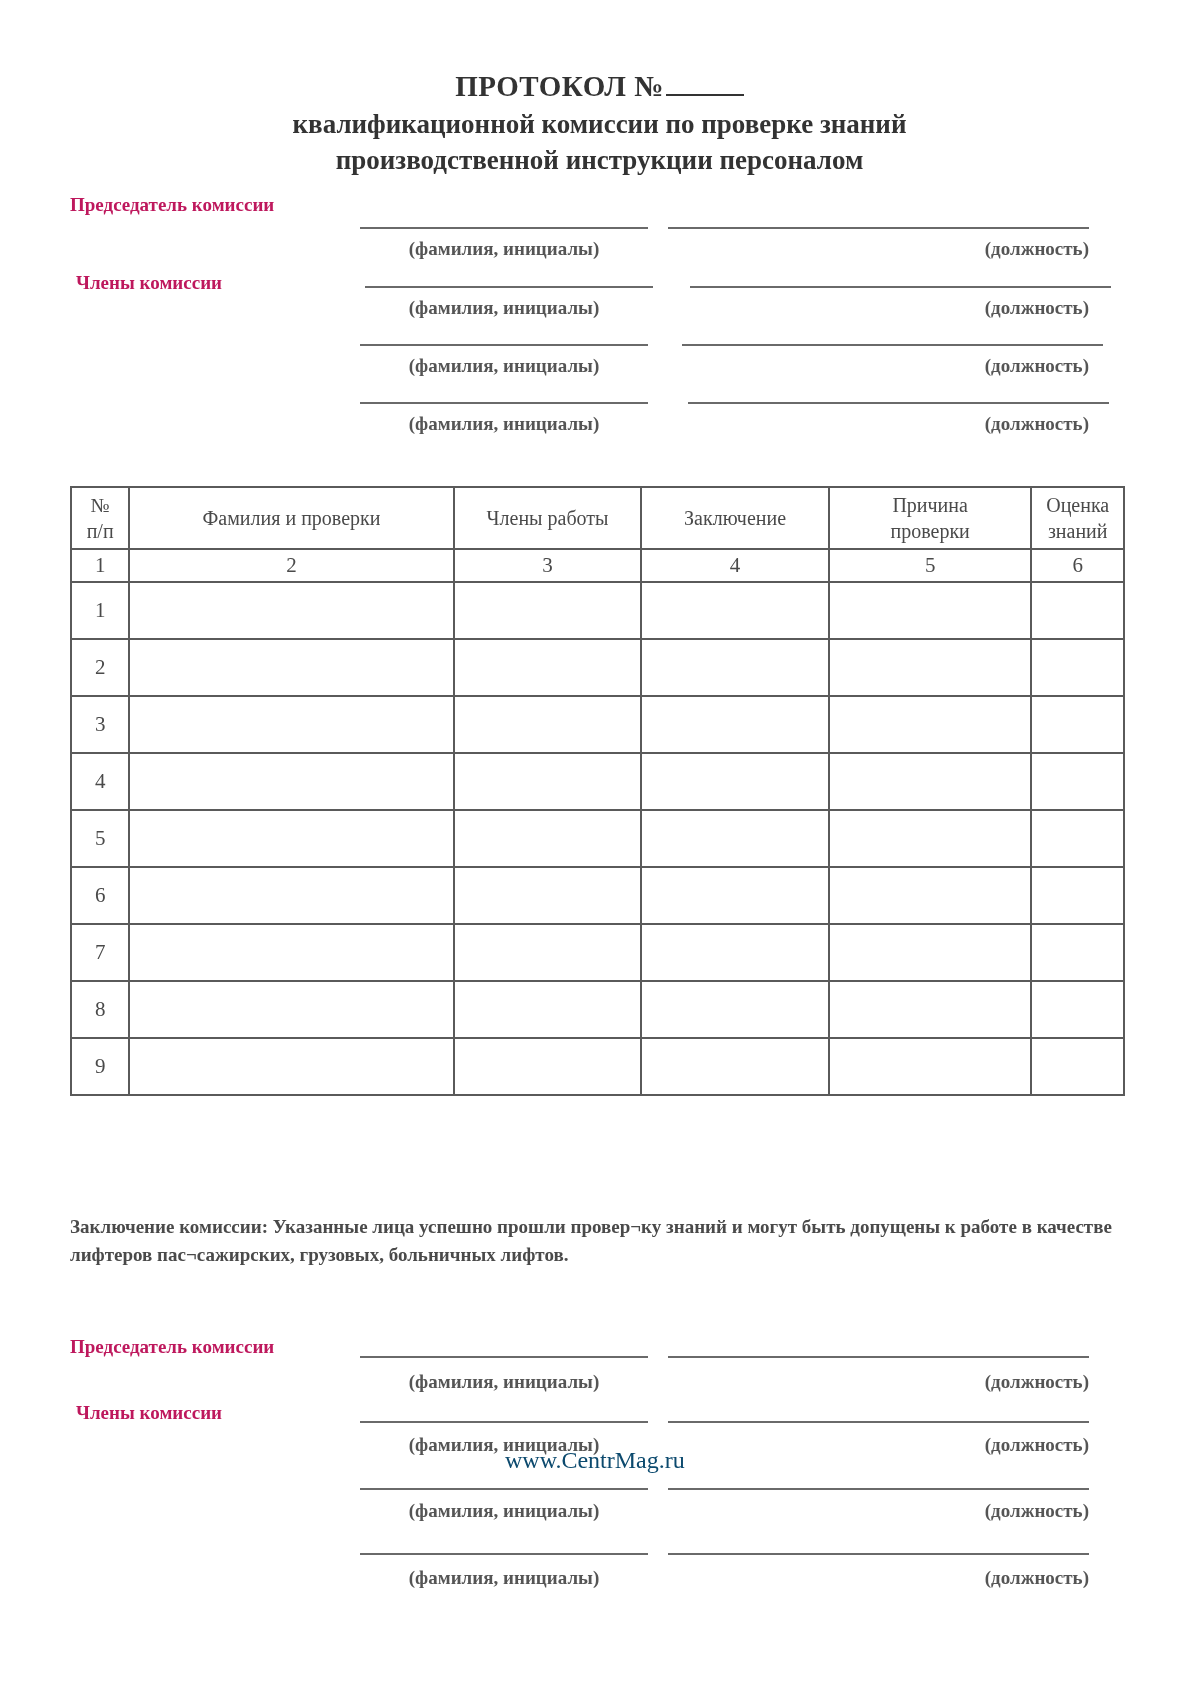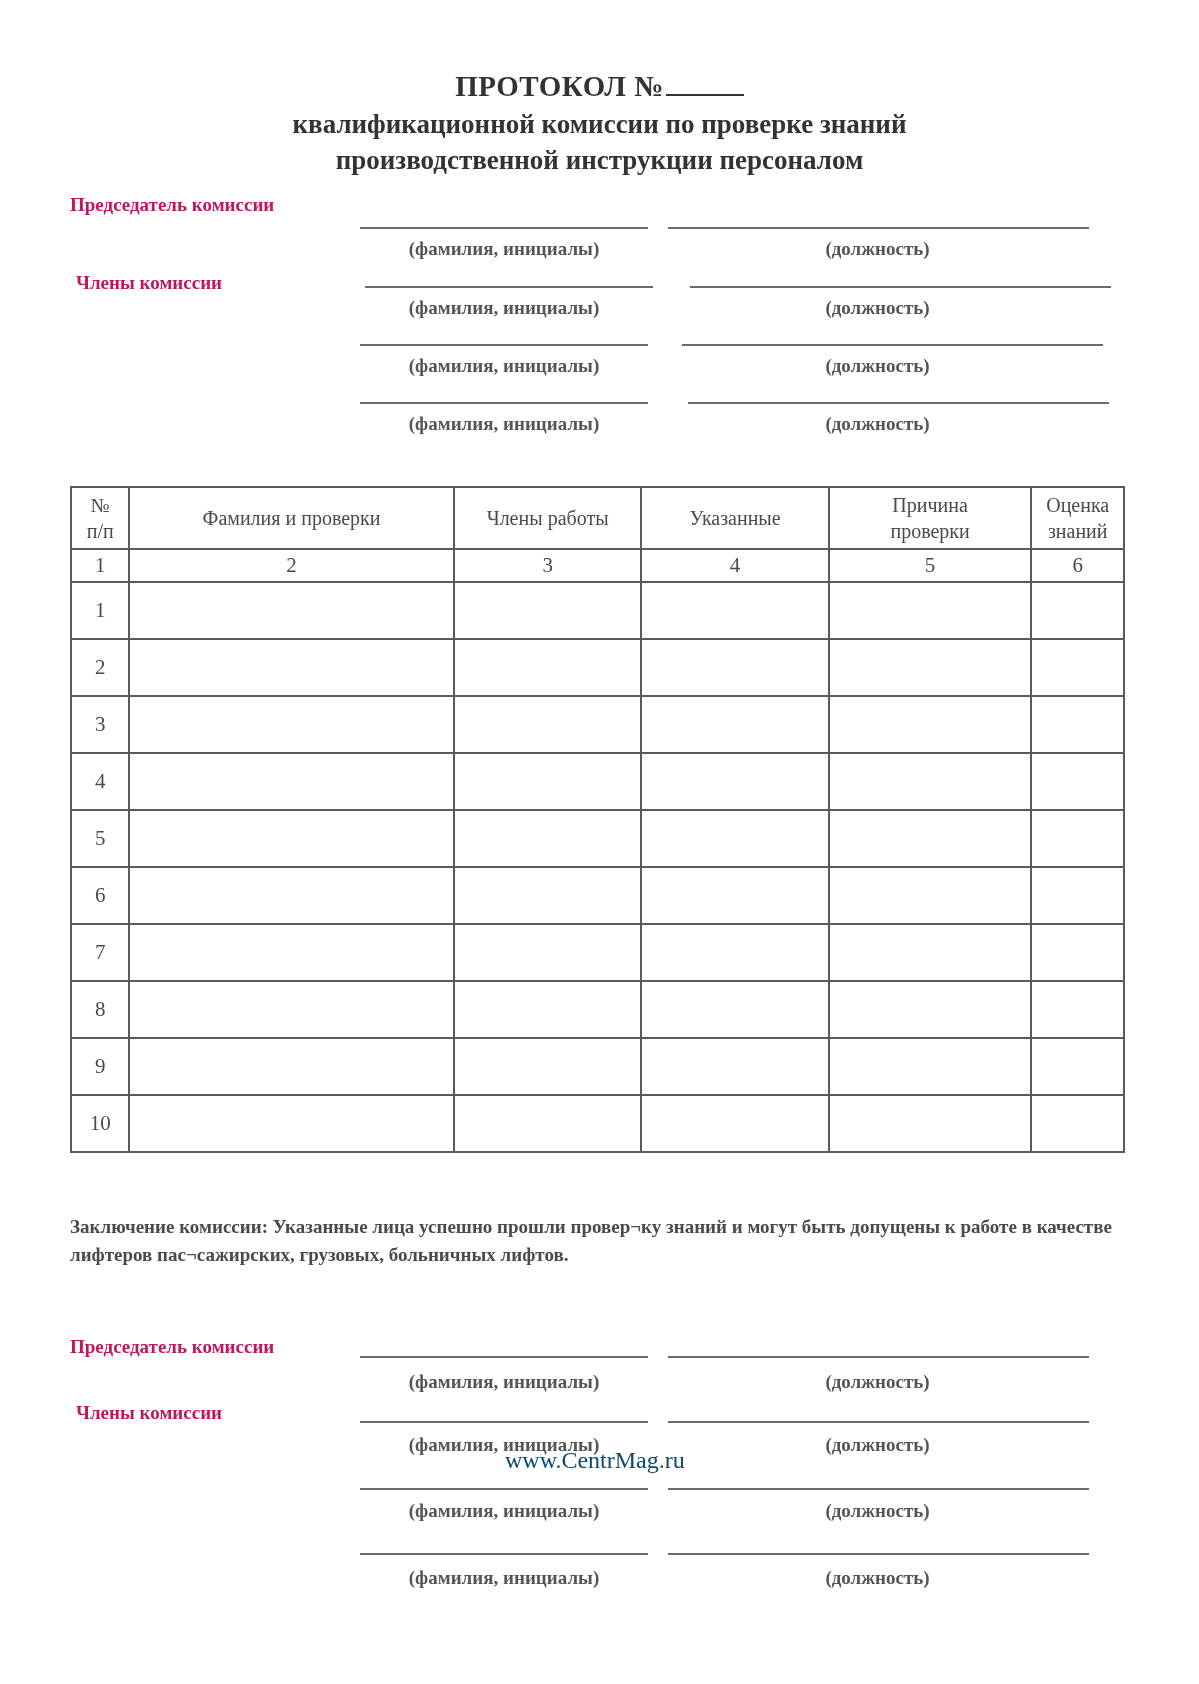--- a/index.html
+++ b/index.html
@@ -8,21 +8,21 @@
   .abs { position: absolute; }
   .title { left: 0; width: 1199px; text-align: center; font-weight: bold; color: #333; font-size: 27px; line-height: 36px; }
   .t1 { top: 68px; font-size: 29px; letter-spacing: 0.5px; }
   .t2 { top: 106px; }
   .t3 { top: 142px; }
   .underline-slot { display: inline-block; width: 78px; border-bottom: 2px solid #333; height: 22px; vertical-align: baseline; margin-left: 2px; }
   .lbl { font-size: 19px; color: #be185d; font-weight: bold; }
   .line { height: 0; border-top: 2px solid #6a6a6a; }
   .cap { font-size: 19px; color: #555; font-weight: bold; text-align: center; white-space: nowrap; }
   .cap-name { left: 360px; width: 288px; }
-  .cap-pos { left: 666px; width: 423px; }
+  .cap-pos { left: 666px; width: 423px; text-align: right; }
   .ln-name { left: 360px; width: 288px; }
   .ln-pos { left: 668px; width: 421px; }
   table.grid { position: absolute; left: 70px; top: 486px; border-collapse: collapse; width: 1055px; }
   table.grid td, table.grid th { border: 2px solid #5a5a5a; padding: 0; text-align: center; vertical-align: middle;
       font-size: 20px; color: #4a4a4a; font-weight: normal; }
   table.grid thead tr.hdr th { height: 60px; line-height: 26px; }
   table.grid thead tr.nums th { height: 31px; font-size: 21px; }
   table.grid tbody td { height: 55px; }
   table.grid tbody td.num { font-size: 21px; }
   .col1 { width: 57px; } .col2 { width: 327px; } .col3 { width: 188px; }
@@ -61,21 +61,21 @@
   <div class="abs cap cap-name" style="top:413px;">(фамилия, инициалы)</div>
   <div class="abs cap cap-pos" style="top:413px;">(должность)</div>
 </div>
 
 <table class="grid">
   <thead>
     <tr class="hdr">
       <th class="col1">№<br>п/п</th>
       <th class="col2">Фамилия и проверки</th>
       <th class="col3">Члены работы</th>
-      <th class="col4">Указанные</th>
+      <th class="col4">Заключение</th>
       <th class="col5">Причина<br>проверки</th>
       <th class="col6">Оценка<br>знаний</th>
     </tr>
     <tr class="nums">
       <th>1</th>
       <th>2</th>
       <th>3</th>
       <th>4</th>
       <th>5</th>
       <th>6</th>
@@ -147,28 +147,20 @@
         <td></td>
       </tr>
       <tr>
         <td class="num">9</td>
         <td></td>
         <td></td>
         <td></td>
         <td></td>
         <td></td>
       </tr>
-      <tr>
-        <td class="num">10</td>
-        <td></td>
-        <td></td>
-        <td></td>
-        <td></td>
-        <td></td>
-      </tr>
     </tbody>
 </table>
 
 <div class="abs concl">Заключение комиссии: Указанные лица успешно прошли провер¬ку знаний и могут быть допущены к работе в качестве лифтеров пас¬сажирских, грузовых, больничных лифтов.</div>
 
 <div>
   <div class="abs lbl" style="left:70px; top:1336px;">Председатель комиссии</div>
   <div class="abs lbl" style="left:76px; top:1402px;">Члены комиссии</div>
 
   <div class="abs line ln-name" style="top:1356px;"></div>

